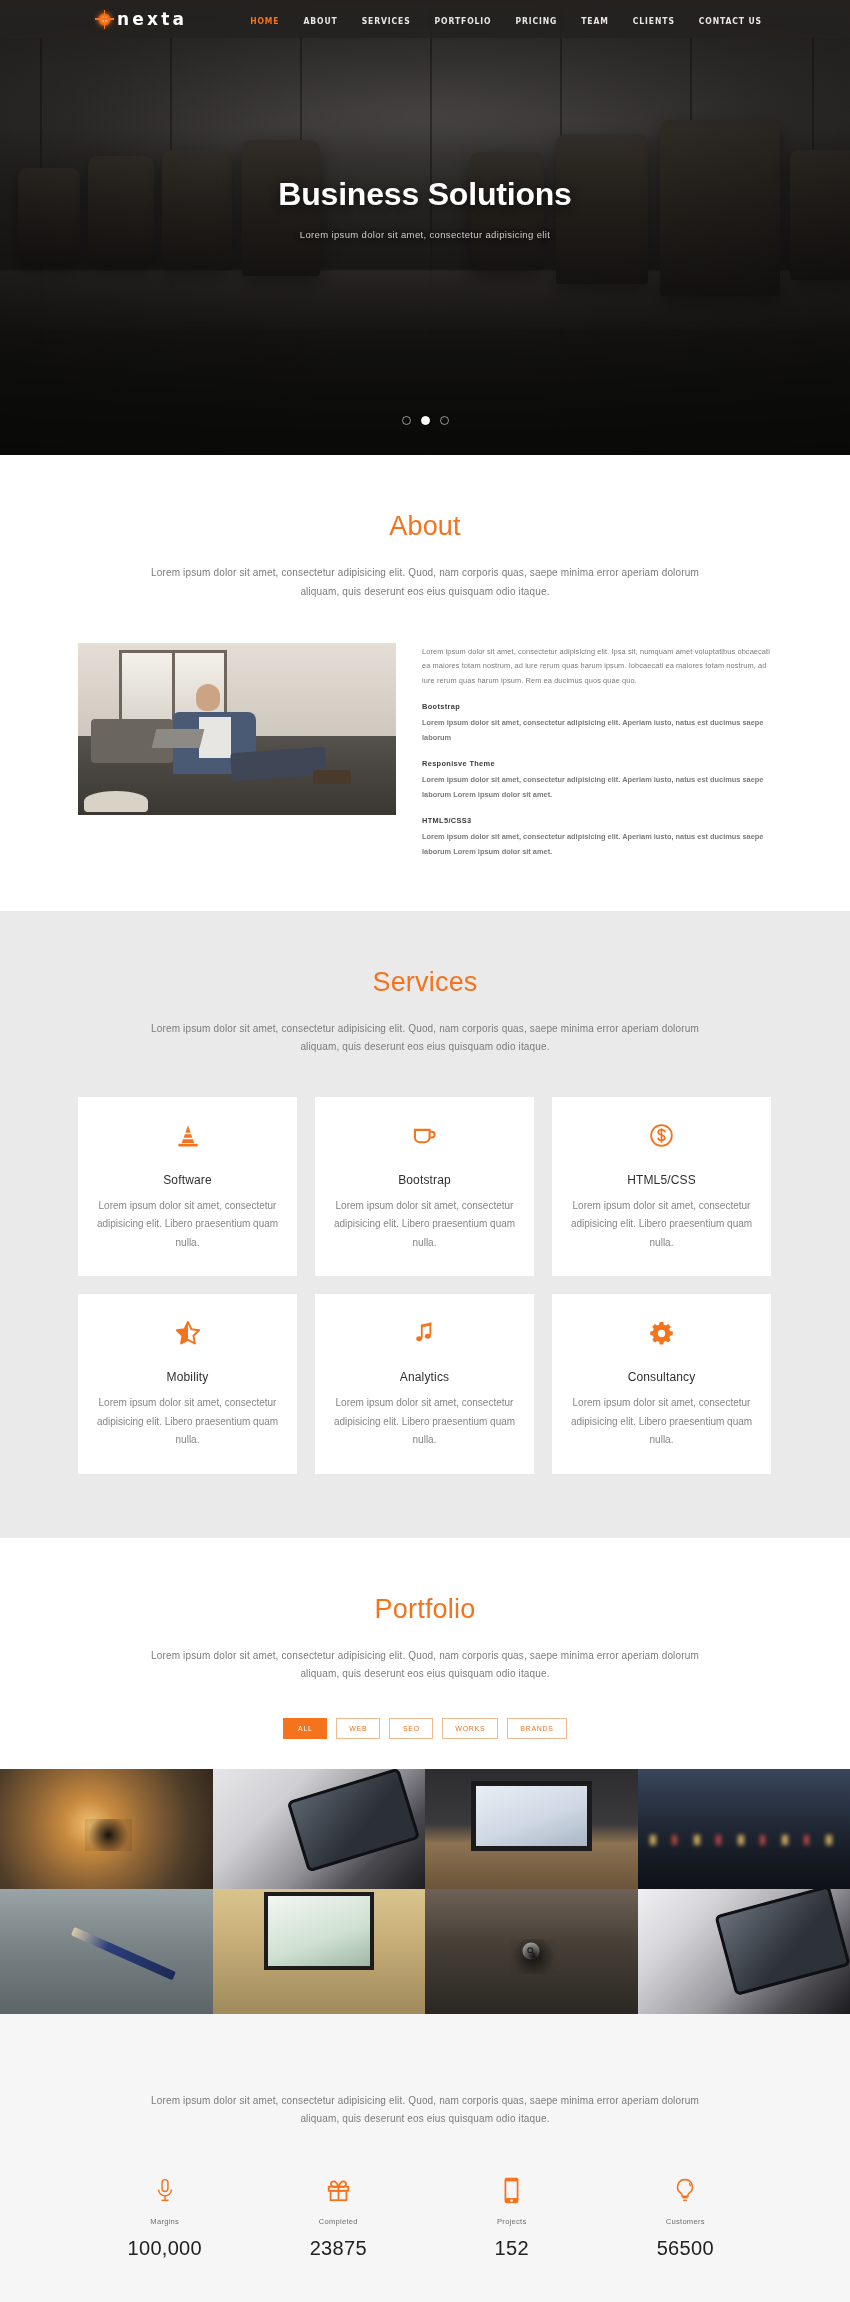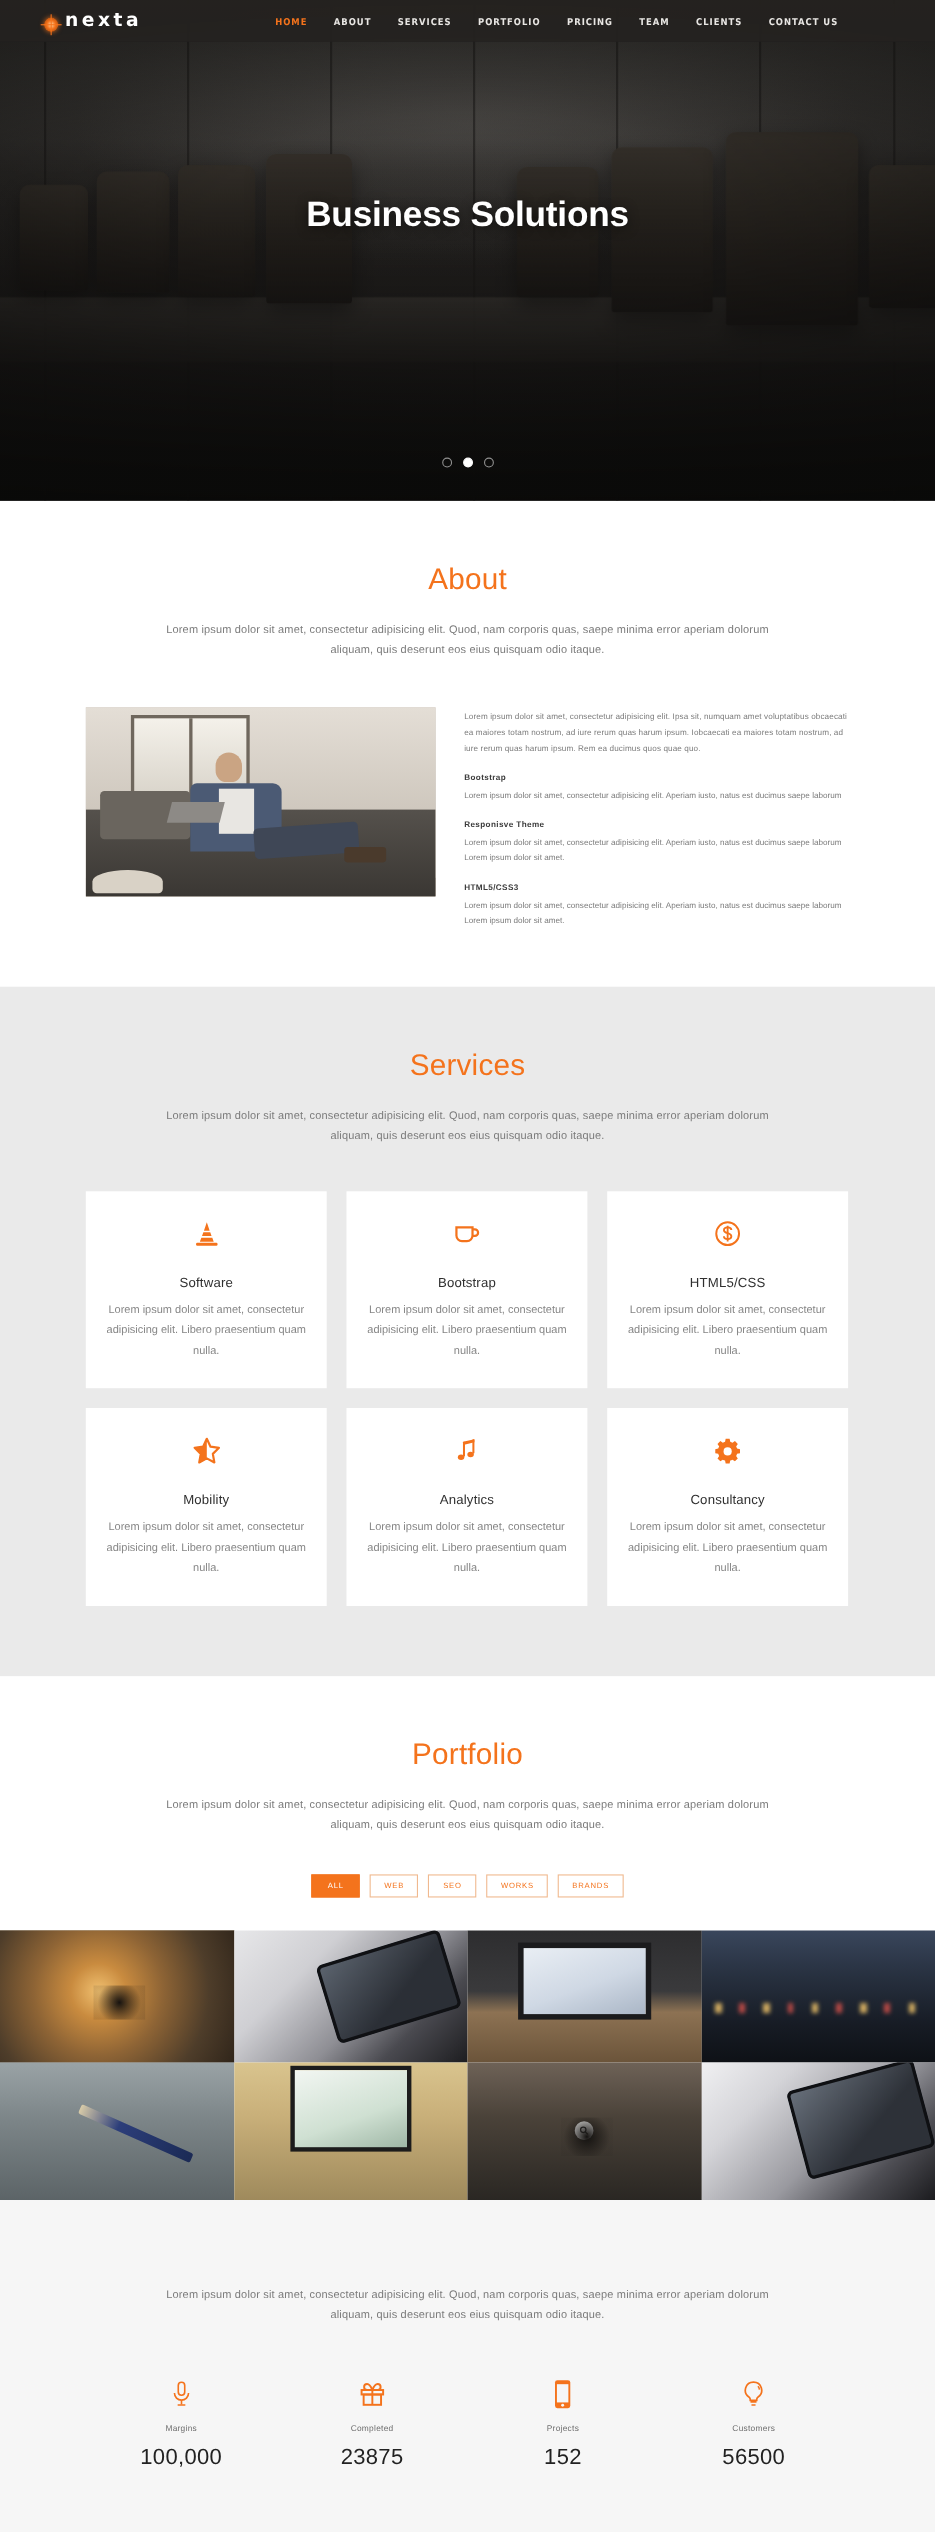--- a/index.html
+++ b/index.html
@@ -53,21 +53,21 @@
       radial-gradient(ellipse 80% 65% at 50% 45%, rgba(0,0,0,0) 35%, rgba(0,0,0,.55) 100%);
   }
 
   .navbar {
     position: absolute; top: 0; left: 0; right: 0;
     height: 38px;
     background: rgba(38,36,34,.86);
     display: flex; align-items: center;
     z-index: 5;
   }
-  .logo { display: flex; align-items: flex-end; margin-left: 40px; gap: 6px; }
+  .logo { display: flex; align-items: center; margin-left: 98px; gap: 6px; }
   .logo-mark {
     width: 13px; height: 13px; border-radius: 50%;
     background: radial-gradient(circle at 50% 50%, #ffd9a8 0%, #f4731c 42%, #8d3a05 100%);
     box-shadow: 0 0 5px rgba(244,115,28,.85);
     position: relative;
   }
   .logo-mark::before, .logo-mark::after {
     content: ""; position: absolute; background: #f4731c;
   }
   .logo-mark::before { left: 50%; top: -3px; width: 1.5px; height: 19px; margin-left: -.75px; }
@@ -137,21 +137,21 @@
   .ap-legs{position:absolute;left:48%;top:62%;width:30%;height:16%;background:#3f4756;border-radius:4px;transform:rotate(-4deg);}
   .ap-shoe{position:absolute;left:74%;top:74%;width:12%;height:8%;background:#4a3a2c;border-radius:3px;}
   .ap-laptop{position:absolute;left:24%;top:50%;width:15%;height:11%;background:#8d8a86;transform:skewX(-14deg);}
   .ap-table{position:absolute;left:2%;bottom:2%;width:20%;height:12%;background:#d9d2c6;border-radius:50% 50% 4px 4px;}
   .ap-floor{position:absolute;left:0;bottom:0;width:100%;height:10%;background:#8d8478;}
 
   .about-text { flex: 1; padding-top: 2px; }
   .about-lead { color: #7b7b7b; font-size: 7.4px; line-height: 1.95; letter-spacing: .1px; }
   .about-block { margin-top: 14px; }
   .about-h { color: #3b3b3b; font-size: 7.4px; font-weight: 700; letter-spacing: .35px; margin-bottom: 5px; }
-  .about-p { color: #7b7b7b; font-size: 7.4px; line-height: 1.95; }
+  .about-p { color: #7b7b7b; font-size: 7.4px; line-height: 1.95; font-weight: bold; }
 
   
   .services { background: #eaeaea; padding-bottom: 64px; }
   .svc-grid { display: flex; flex-wrap: wrap; gap: 18px; margin-top: 40px; }
   .svc-card {
     width: 219px; background: #fff; padding: 22px 16px 24px; text-align: center;
   }
   .svc-icon { height: 34px; display: flex; align-items: center; justify-content: center; color: #f4731c; }
   .svc-icon svg { display: block; }
   .svc-name { margin-top: 20px; color: #2f2f2f; font-size: 12px; font-weight: 400; letter-spacing: .15px; }
@@ -254,20 +254,21 @@
       <li><a href="#">PORTFOLIO</a></li>
       <li><a href="#">PRICING</a></li>
       <li><a href="#">TEAM</a></li>
       <li><a href="#">CLIENTS</a></li>
       <li><a href="#">CONTACT US</a></li>
     </ul>
   </nav>
 
   <div class="hero-copy">
     <h1 class="hero-title">Business Solutions</h1>
+    <p class="hero-sub">Lorem ipsum dolor sit amet, consectetur adipisicing elit</p>
   </div>
 
   <div class="hero-dots">
     <i></i>
     <i class="on"></i>
     <i></i>
   </div>
 </section>
 
 <section class="section about">

